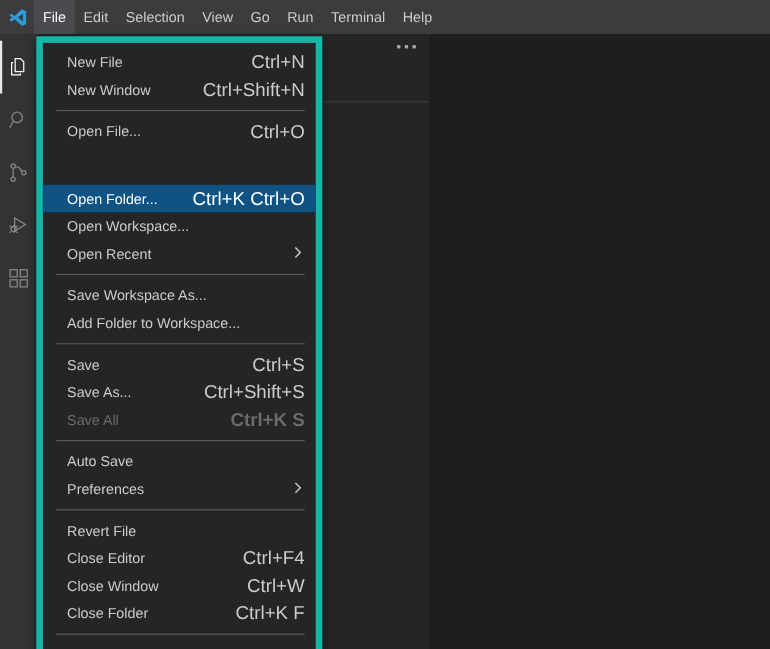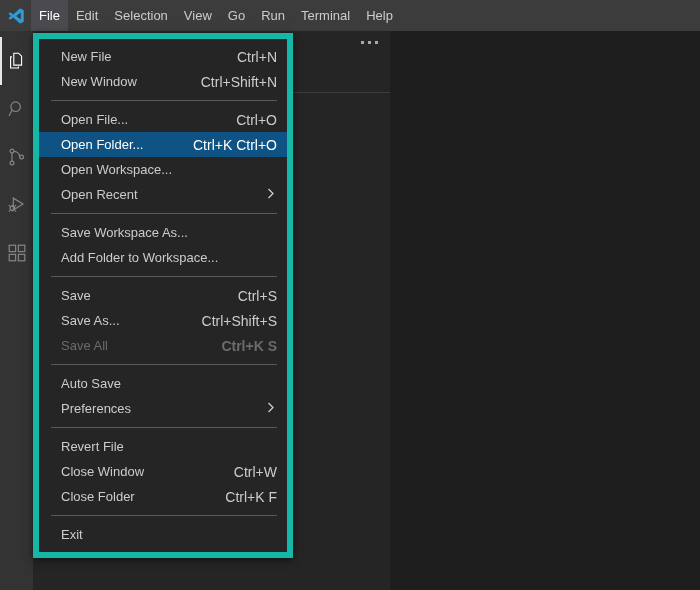--- a/index.html
+++ b/index.html
@@ -158,28 +158,29 @@
     padding: 0 10px 0 22px;
     font-size: 13px;
     color: #cccccc;
     cursor: pointer;
     white-space: nowrap;
     box-sizing: border-box;
   }
   .menu-item .label { flex: 0 0 auto; }
   .menu-item .spacer { flex: 1 1 auto; }
   .menu-item .keybinding {
-    font-size: 14px;
+    font-size: 17px;
     color: #cccccc;
     margin-left: 22px;
     flex: 0 0 auto;
   }
   .menu-item.highlighted {
     background: #0e5384;
     color: #ffffff;
+    margin-top: 36px;
   }
   .menu-item.highlighted .keybinding { color: #ffffff; }
   .menu-item.disabled { color: #6b6b6b; }
   .menu-item.disabled .keybinding { color: #6b6b6b; font-weight: bold; }
   .menu-item .chevron {
     position: absolute;
     right: 12px;
     top: 50%;
     transform: translateY(-50%);
     display: block;
@@ -394,20 +395,25 @@
     </div>
 
     <div class="menu-separator"></div>
 
     <div class="menu-item">
       <span class="label">Revert File</span>
       <span class="spacer"></span>
       <span class="keybinding"></span>
     </div>
 
+    <div class="menu-item">
+      <span class="label">Close Editor</span>
+      <span class="spacer"></span>
+      <span class="keybinding">Ctrl+F4</span>
+    </div>
 
     <div class="menu-item">
       <span class="label">Close Window</span>
       <span class="spacer"></span>
       <span class="keybinding">Ctrl+W</span>
     </div>
 
     <div class="menu-item">
       <span class="label">Close Folder</span>
       <span class="spacer"></span>

